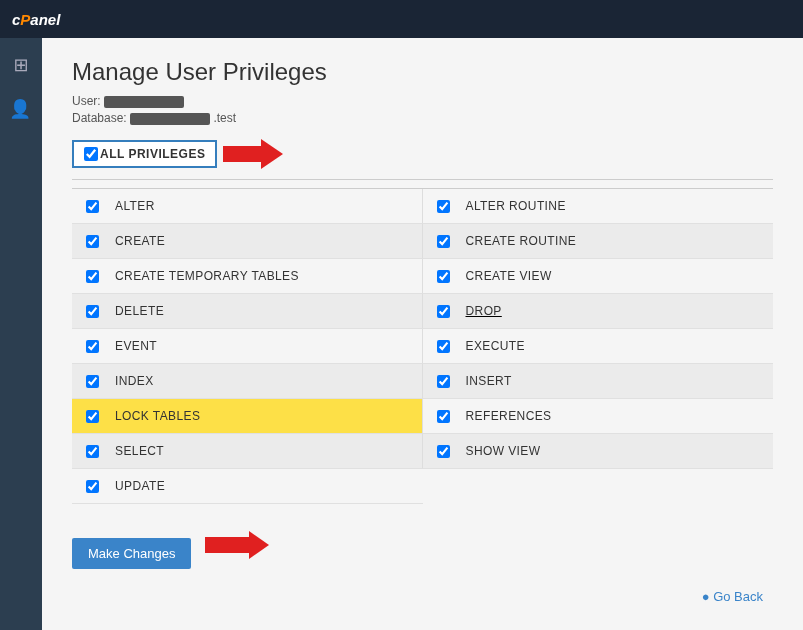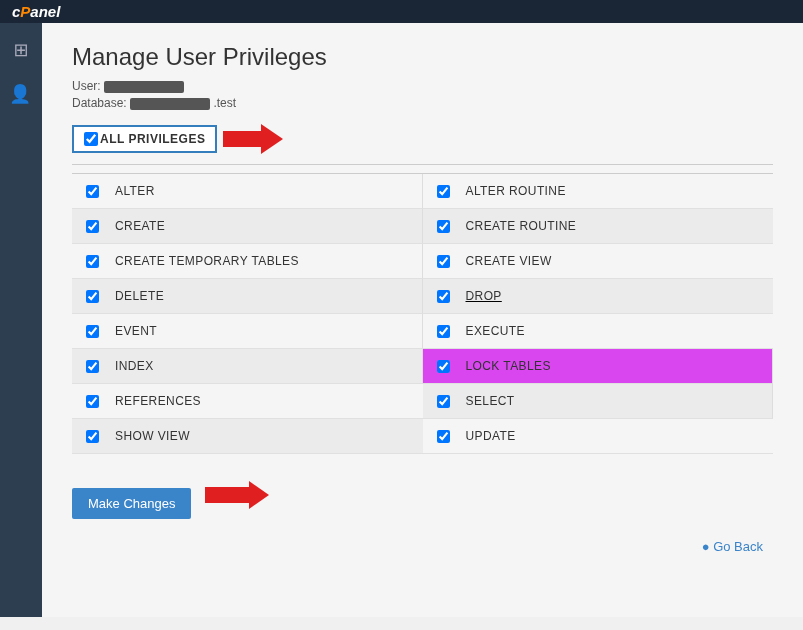--- a/index.html
+++ b/index.html
@@ -1,21 +1,21 @@
 <!DOCTYPE html>
 <html><head>
   <meta charset="utf-8">
   <style>
     * { box-sizing: border-box; margin: 0; padding: 0; }
     body { font-family: Arial, sans-serif; font-size: 13px; background: #f0f0f0; }
 
     
     .topbar {
       background: #1a2535;
-      height: 23px;
+      height: 38px;
       display: flex;
       align-items: center;
       padding: 0 12px;
       gap: 12px;
     }
     .topbar-logo {
       color: #fff;
       font-size: 15px;
       font-style: italic;
       font-weight: bold;
@@ -310,21 +310,25 @@
           <label for="priv-left-4">EVENT</label>
         </div>
         <div class="priv-cell" style="background: rgb(245, 245, 245);">
           <input type="checkbox" id="priv-right-4" checked="" style="">
           <label for="priv-right-4">EXECUTE</label>
         </div>
         <div class="priv-cell left" style="background: rgb(235, 235, 235);">
           <input type="checkbox" id="priv-left-5" checked="" style="">
           <label for="priv-left-5">INDEX</label>
         </div>
-        <div class="priv-cell left" style="background: #d946ef;">
+        <div class="priv-cell" style="background: rgb(235, 235, 235);">
+          <input type="checkbox" id="priv-right-5" checked="" style="">
+          <label for="priv-right-5">INSERT</label>
+        </div>
+        <div class="priv-cell left" style="background: #fde047;">
           <input type="checkbox" id="priv-left-6" checked="" style="">
           <label for="priv-left-6">LOCK TABLES</label>
         </div>
         <div class="priv-cell" style="background: rgb(245, 245, 245);">
           <input type="checkbox" id="priv-right-6" checked="" style="">
           <label for="priv-right-6">REFERENCES</label>
         </div>
         <div class="priv-cell left" style="background: rgb(235, 235, 235);">
           <input type="checkbox" id="priv-left-7" checked="" style="">
           <label for="priv-left-7">SELECT</label>

